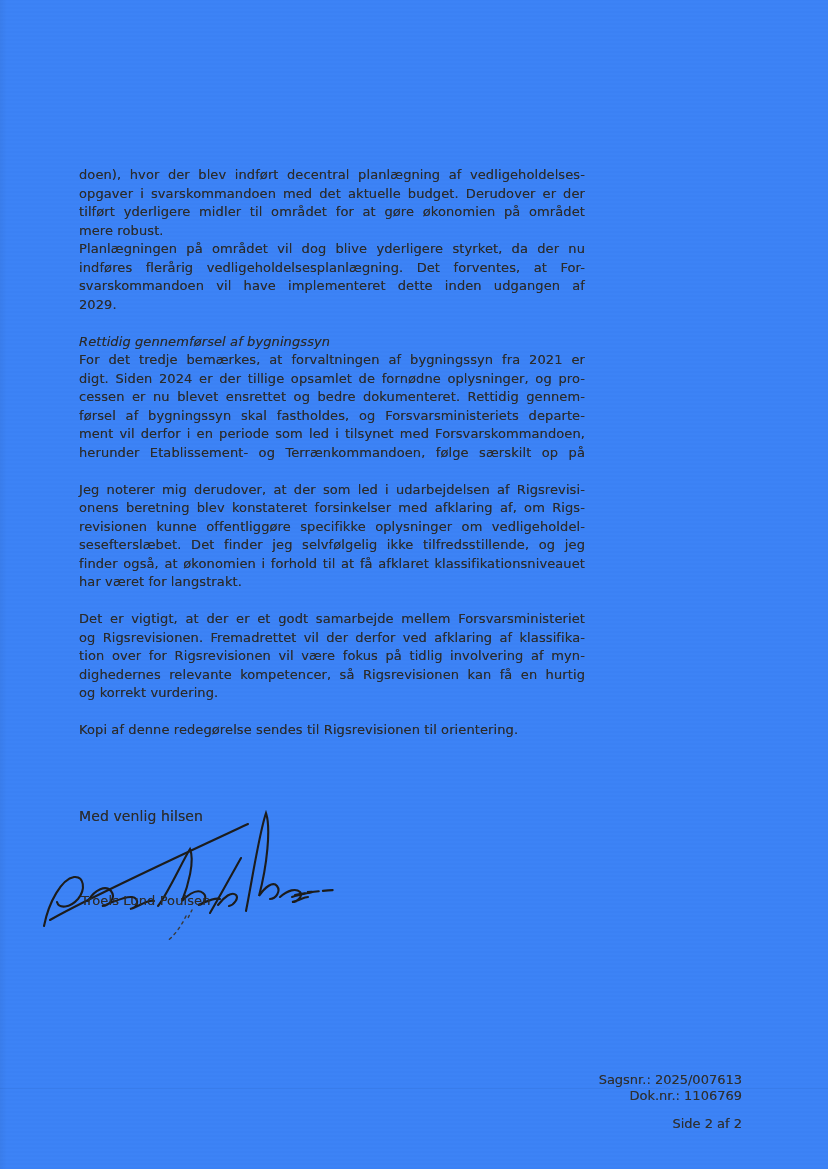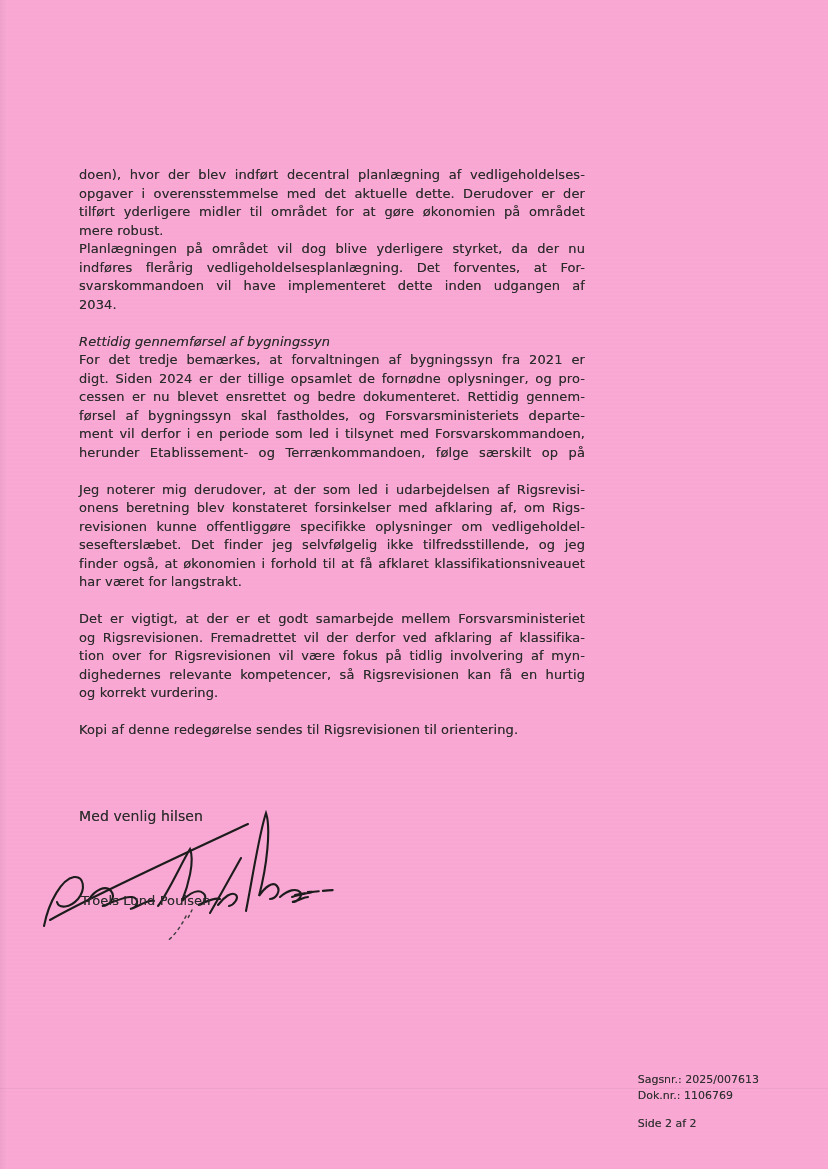--- a/index.html
+++ b/index.html
@@ -3,21 +3,21 @@
 <meta charset="utf-8">
 <style>
   * { margin: 0; padding: 0; box-sizing: border-box; }
   html, body { background: #e9e9e9; }
   body { width: 828px; height: 1169px; position: relative; }
 
   .page {
     position: absolute;
     left: 0; top: 0;
     width: 828px; height: 1169px;
-    background: #f9a8d4;
+    background: #3b82f6;
     overflow: hidden;
     font-family: "DejaVu Sans", "Liberation Sans", sans-serif;
     color: #2b2b2b;
   }
 
   
   .scan-edge-left {
     position: absolute; left: 0; top: 0; width: 7px; height: 1169px;
     background: linear-gradient(to right, rgba(0,0,0,0.045), rgba(0,0,0,0));
   }
@@ -59,46 +59,47 @@
     text-shadow: 0 0 0.5px rgba(40,40,40,0.55);
   }
 
   .signature-svg {
     position: absolute; left: 40px; top: 800px;
     width: 300px; height: 150px;
     pointer-events: none;
   }
 
   .footer {
-    position: absolute; right: 69px; top: 1072px;
-    font-size: 11px; line-height: 16px;
+    position: absolute; right: 86px; top: 1072px;
+    text-align: right;
+    font-size: 13px; line-height: 16px;
     color: #2f2f2f;
     text-shadow: 0 0 0.4px rgba(40,40,40,0.5);
   }
   .footer .page-indicator { margin-top: 12px; }
 </style>
 </head>
 <body>
 
 <div class="page">
 
   <div class="scan-texture"></div>
   <div class="scan-edge-left"></div>
   <div class="scan-line-bottom"></div>
 
   <div class="letter-body">
       <div class="para">
         <div class="line j">doen), hvor der blev indført decentral planlægning af vedligeholdelses-</div>
-        <div class="line j">opgaver i overensstemmelse med det aktuelle dette. Derudover er der</div>
+        <div class="line j">opgaver i svarskommandoen med det aktuelle budget. Derudover er der</div>
         <div class="line j">tilført yderligere midler til området for at gøre økonomien på området</div>
         <div class="line">mere robust.</div>
         <div class="line j">Planlægningen på området vil dog blive yderligere styrket, da der nu</div>
         <div class="line j">indføres flerårig vedligeholdelsesplanlægning. Det forventes, at For-</div>
         <div class="line j">svarskommandoen vil have implementeret dette inden udgangen af</div>
-        <div class="line">2034.</div>
+        <div class="line">2029.</div>
       </div>
       <div class="para heading-italic">
         <div class="line">Rettidig gennemførsel af bygningssyn</div>
       </div>
       <div class="para">
         <div class="line j">For det tredje bemærkes, at forvaltningen af bygningssyn fra 2021 er</div>
         <div class="line j">digt. Siden 2024 er der tillige opsamlet de fornødne oplysninger, og pro-</div>
         <div class="line j">cessen er nu blevet ensrettet og bedre dokumenteret. Rettidig gennem-</div>
         <div class="line j">førsel af bygningssyn skal fastholdes, og Forsvarsministeriets departe-</div>
         <div class="line j">ment vil derfor i en periode som led i tilsynet med Forsvarskommandoen,</div>

